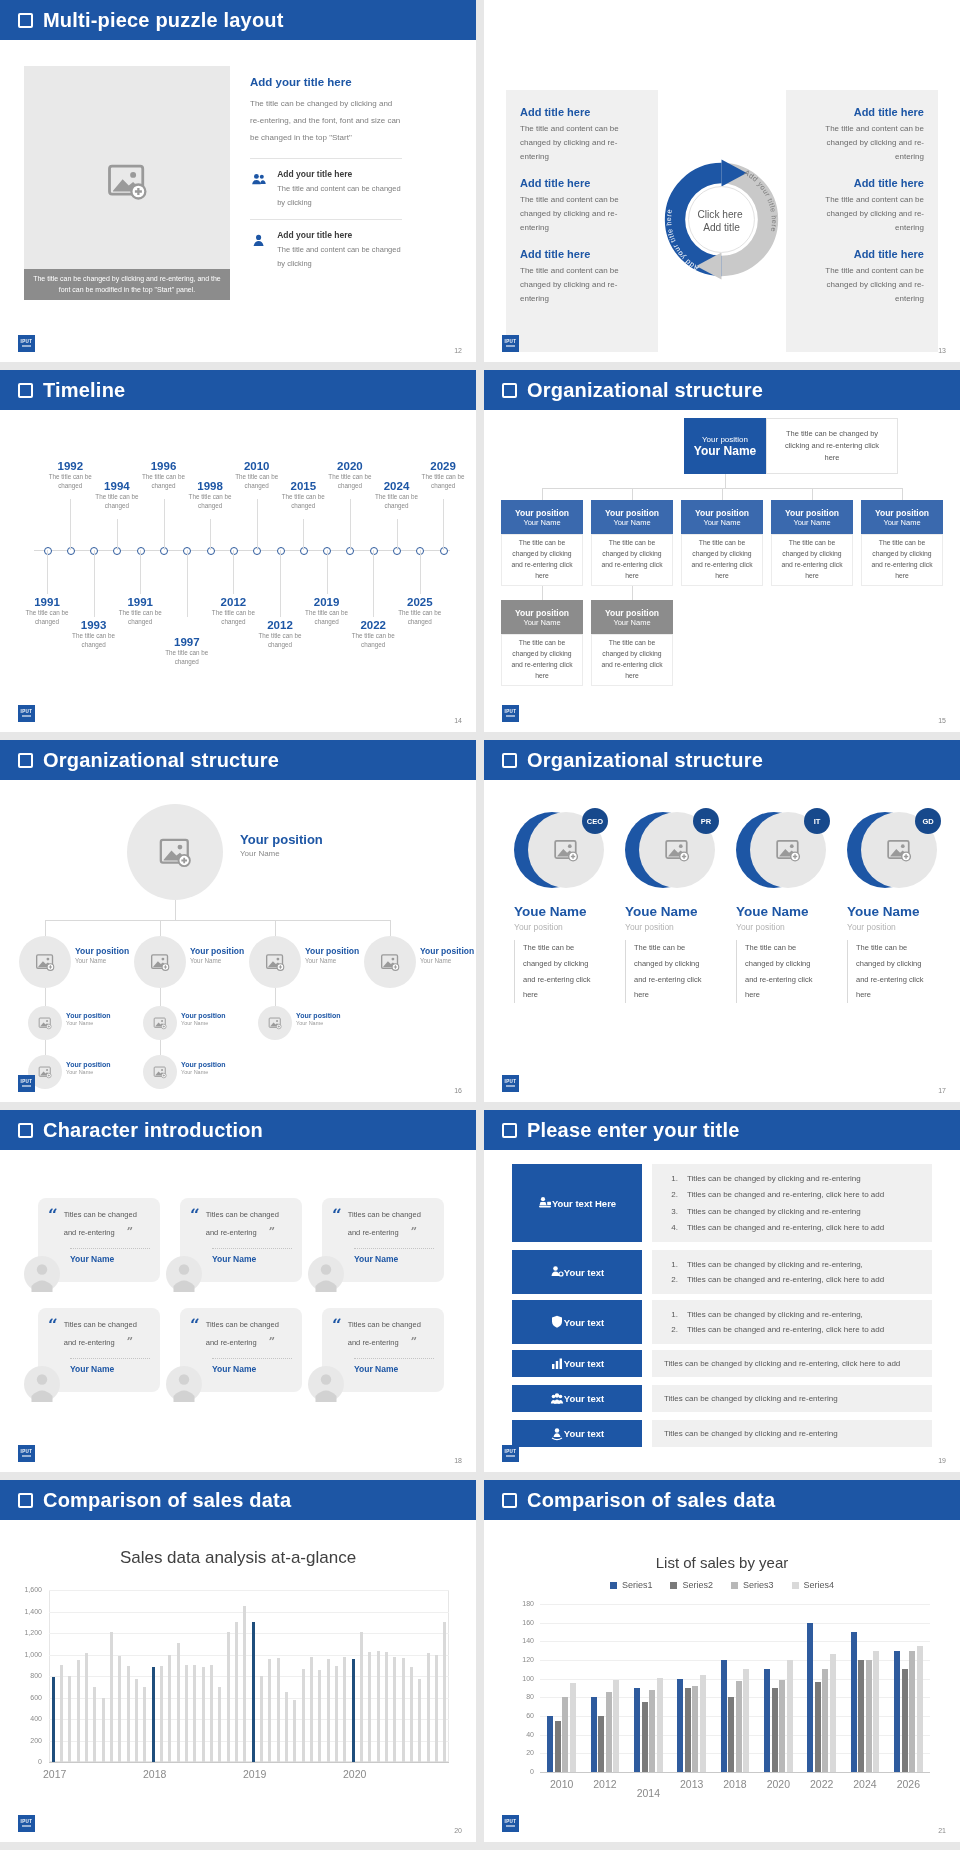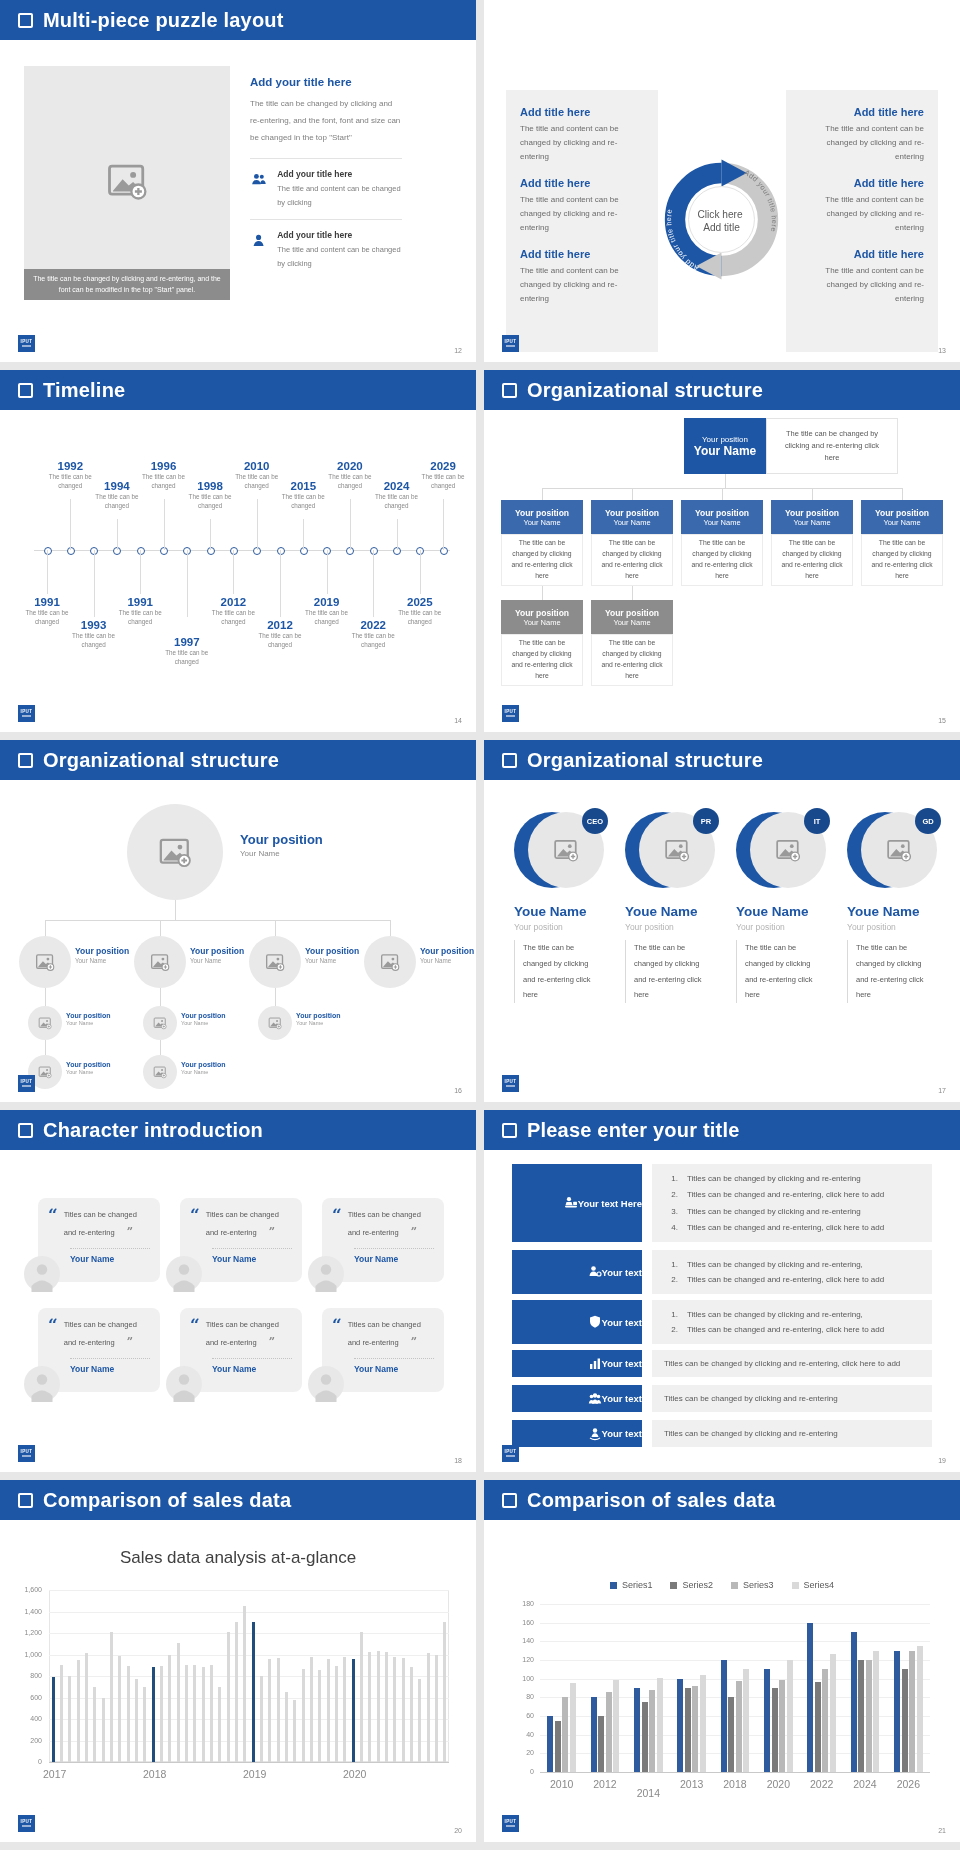--- a/index.html
+++ b/index.html
@@ -73,21 +73,21 @@
   .card7{position:absolute;width:122px;height:84px;background:#f0f0f0;border-radius:8px;padding:10px 10px 8px;box-sizing:border-box;}
   .card7-row{display:flex;}
   .q-open{color:#1d56a5;font-family:"DejaVu Serif",serif;font-size:17px;font-weight:bold;line-height:.9;}
   .q-text{font-size:7.5px;color:#595959;line-height:1.9;margin-left:6px;}
   .q-close{color:#8a8a8a;font-family:"DejaVu Serif",serif;font-size:11px;margin-left:12px;font-weight:bold;}
   .card7-div{border-top:1px dotted #c4c4c4;margin:5px 0 5px 22px;}
   .card7-name{margin-left:22px;font-size:8.5px;font-weight:bold;color:#1d56a5;}
   .avatar7{position:absolute;z-index:2;}
 
   
-  .btn8{position:absolute;left:28px;width:130px;background:#1d56a5;color:#fff;display:flex;align-items:center;justify-content:flex-end;font-size:9.5px;font-weight:bold;box-sizing:border-box;}
+  .btn8{position:absolute;left:28px;width:130px;background:#1d56a5;color:#fff;display:flex;align-items:center;justify-content:center;font-size:9.5px;font-weight:bold;box-sizing:border-box;}
   .panel8{position:absolute;left:168px;width:280px;background:#f0f0f0;box-sizing:border-box;display:flex;flex-direction:column;justify-content:space-evenly;padding:3px 12px;}
   .p8-line{display:flex;font-size:8px;color:#595959;}
   .p8-num{width:14px;text-align:right;margin-right:9px;flex:0 0 auto;}
 
   
   .chart-title9{position:absolute;left:0;right:0;top:28px;text-align:center;color:#404040;font-size:17px;}
   .chart-title10{position:absolute;left:0;right:0;top:34px;text-align:center;color:#404040;font-size:15px;}
   .plot{position:absolute;border:1px solid #e6e6e6;box-sizing:border-box;}
   .grid-line{position:absolute;height:1px;background:#efefef;}
   .axis{position:absolute;height:1px;background:#c9c9c9;}
@@ -931,20 +931,21 @@
       </div>
     <div class="pagenum">20</div>
   </section>
 
   <section class="slide">
     <div class="titlebar">
       <span class="sq"></span>
       <span class="tt">Comparison of sales data</span>
     </div>
     <div class="slide-body" id="chart10">
+      <div class="chart-title10">List of sales by year</div>
       <div id="legend10">
           <div class="lg-item">
             <div class="lg-sq" style="background: rgb(46, 91, 158);"></div>
             <div class="lg-tx">Series1</div>
           </div>
           <div class="lg-item">
             <div class="lg-sq" style="background: rgb(122, 122, 122);"></div>
             <div class="lg-tx">Series2</div>
           </div>
           <div class="lg-item">

